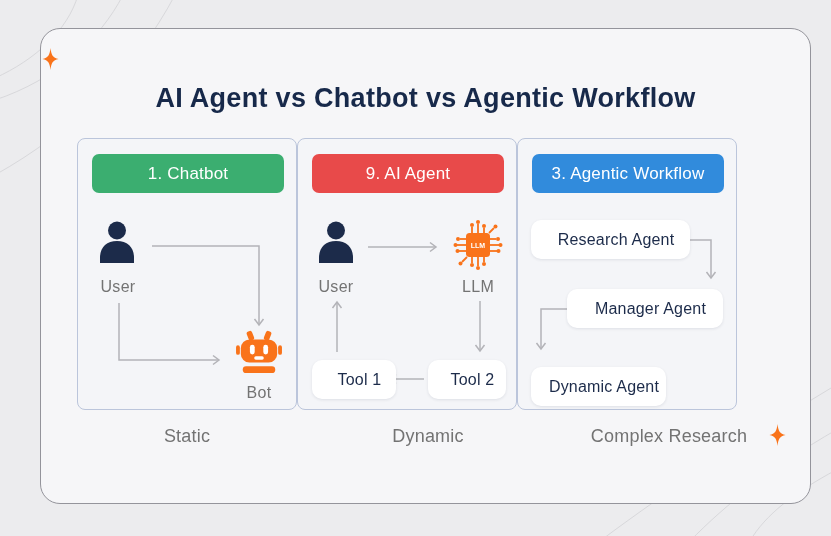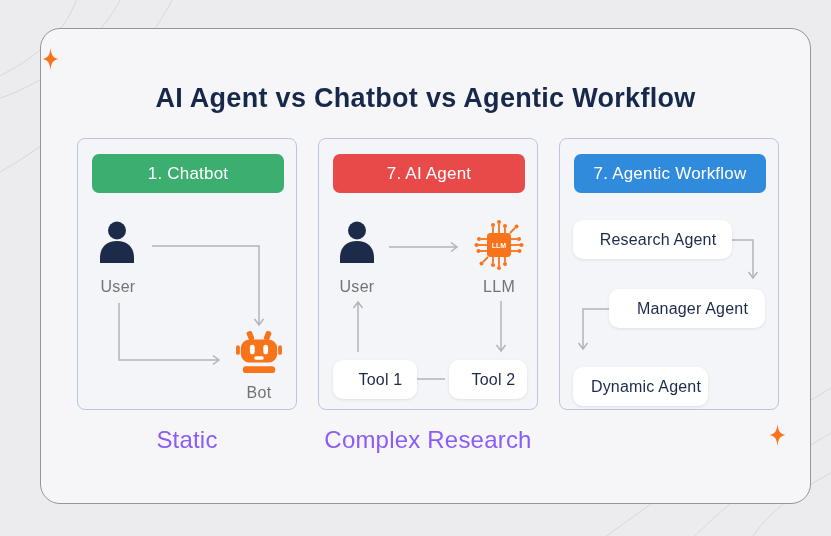--- a/index.html
+++ b/index.html
@@ -5,36 +5,36 @@
   * { box-sizing: border-box; }
   html, body { margin: 0; padding: 0; }
   body { font-family: "Liberation Sans", sans-serif; }
   .stage { position: relative; width: 831px; height: 536px; background: #ECECEE; overflow: hidden; }
   .bg-curves { position: absolute; left: 0; top: 0; pointer-events: none; }
   .card { position: absolute; left: 30px; top: 28px; width: 771px; height: 476px;
           background: #F6F6F8; border: 1.5px solid #94949B; border-radius: 20px; margin-left: 10px; }
   .title { position: absolute; top: 54px; left: 0; width: 100%; text-align: center;
            font-size: 27px; font-weight: 700; color: #17294A; letter-spacing: .3px; }
   .sparkle { position: absolute; }
-  .panels { position: absolute; left: 36px; top: 109px; display: flex; gap: 21px; }
+  .panels { position: absolute; left: 36px; top: 109px; display: flex; }
   .panel { position: relative; width: 220px; height: 272px; background: #F4F5F8;
            border: 1px solid #BBC5DB; border-radius: 8px; }
   .panel-header { position: absolute; left: 14px; top: 15px; width: 192px; height: 39px;
                   border-radius: 7px; display: flex; align-items: center; justify-content: center;
                   color: #FFFFFF; font-size: 17px; font-weight: 500; letter-spacing: .2px; }
   .arrows { position: absolute; left: 0; top: 0; pointer-events: none; }
   .icon-wrap { position: absolute; }
   .node-label { position: absolute; color: #737373; font-size: 16px; font-weight: 500;
                 text-align: center; letter-spacing: .3px; }
   .white-box { position: absolute; background: #FFFFFF; border-radius: 10px;
                display: flex; align-items: center; justify-content: center;
                color: #1C2B4A; font-size: 16px; font-weight: 500;
                box-shadow: 0 1px 3px rgba(25,40,70,.10); letter-spacing: .2px; padding-left: 11px; }
   .captions { position: absolute; left: 36px; top: 397px; display: flex; gap: 21px; }
-  .caption { width: 220px; text-align: center; color: #8b5cf6; font-size: 24px;
+  .caption { width: 220px; text-align: center; color: #737373; font-size: 18px;
              font-weight: 500; letter-spacing: .2px; }
 </style>
 </head>
 <body>
 
 <div class="stage">
 
   <svg class="bg-curves" width="831" height="536">
     <g fill="none" stroke="#D8D8DB" stroke-width="1">
       <path d="M123 -5 C 100 40 55 80 -5 100"></path>
@@ -81,21 +81,21 @@
           <g fill="#FFFFFF">
             <rect x="14.5" y="15.5" width="5" height="10" rx="2.5"></rect>
             <rect x="28.5" y="15.5" width="5" height="10" rx="2.5"></rect>
             <rect x="19" y="27.5" width="10" height="3.5" rx="1.75"></rect>
           </g>
         </svg>
         <div class="node-label" style="left:146px;top:245px;width:70px">Bot</div>
       </div>
 
       <div class="panel">
-        <div class="panel-header" style="background: rgb(232, 74, 74);">7. AI Agent</div>
+        <div class="panel-header" style="background: rgb(232, 74, 74);">9. AI Agent</div>
 
         <svg class="arrows" width="220" height="272">
           <g fill="none" stroke="#B3B3B8" stroke-width="1.5">
             <path d="M70 108 H138"></path>
             <path d="M132 103.5 L138 108 L132 112.5"></path>
             <path d="M182 162 V212"></path>
             <path d="M177.5 206 L182 212 L186.5 206"></path>
             <path d="M126 240 H92"></path>
             <path d="M98 235.5 L92 240 L98 244.5"></path>
             <path d="M39 213 V163"></path>
@@ -145,39 +145,40 @@
           </g>
           <text x="25" y="28.5" text-anchor="middle" font-size="7" font-weight="bold" font-family="Liberation Sans, sans-serif" fill="#FFFFFF">LLM</text>
         </svg>
         <div class="node-label" style="left:145px;top:139px;width:70px">LLM</div>
 
         <div class="white-box" style="left:14px;top:221px;width:84px;height:39px">Tool 1</div>
         <div class="white-box" style="left:130px;top:221px;width:78px;height:39px">Tool 2</div>
       </div>
 
       <div class="panel">
-        <div class="panel-header" style="background: rgb(49, 139, 220);">7. Agentic Workflow</div>
+        <div class="panel-header" style="background: rgb(49, 139, 220);">3. Agentic Workflow</div>
 
         <svg class="arrows" width="220" height="272">
           <g fill="none" stroke="#B3B3B8" stroke-width="1.5">
             <path d="M172 101 H193 V139"></path>
             <path d="M188.5 133 L193 139 L197.5 133"></path>
             <path d="M49 170 H23 V210"></path>
             <path d="M18.5 204 L23 210 L27.5 204"></path>
           </g>
         </svg>
 
         <div class="white-box" style="left:13px;top:81px;width:159px;height:39px">Research Agent</div>
         <div class="white-box" style="left:49px;top:150px;width:156px;height:39px">Manager Agent</div>
         <div class="white-box" style="left:13px;top:228px;width:135px;height:39px">Dynamic Agent</div>
       </div>
     </div>
 
     <div class="captions">
       <div class="caption">Static</div>
+      <div class="caption">Dynamic</div>
       <div class="caption">Complex Research</div>
     </div>
   </div>
 
   <svg class="sparkle" style="left:42px;top:48px" width="17" height="22" viewBox="0 0 20 26">
     <path d="M10 0 C11 8.5 12.6 11.3 19.5 13 C12.6 14.7 11 17.5 10 26 C9 17.5 7.4 14.7 0.5 13 C7.4 11.3 9 8.5 10 0 Z" fill="#F9731A"></path>
   </svg>
   <svg class="sparkle" style="left:769px;top:424px" width="17" height="22" viewBox="0 0 20 26">
     <path d="M10 0 C11 8.5 12.6 11.3 19.5 13 C12.6 14.7 11 17.5 10 26 C9 17.5 7.4 14.7 0.5 13 C7.4 11.3 9 8.5 10 0 Z" fill="#F9731A"></path>
   </svg>

